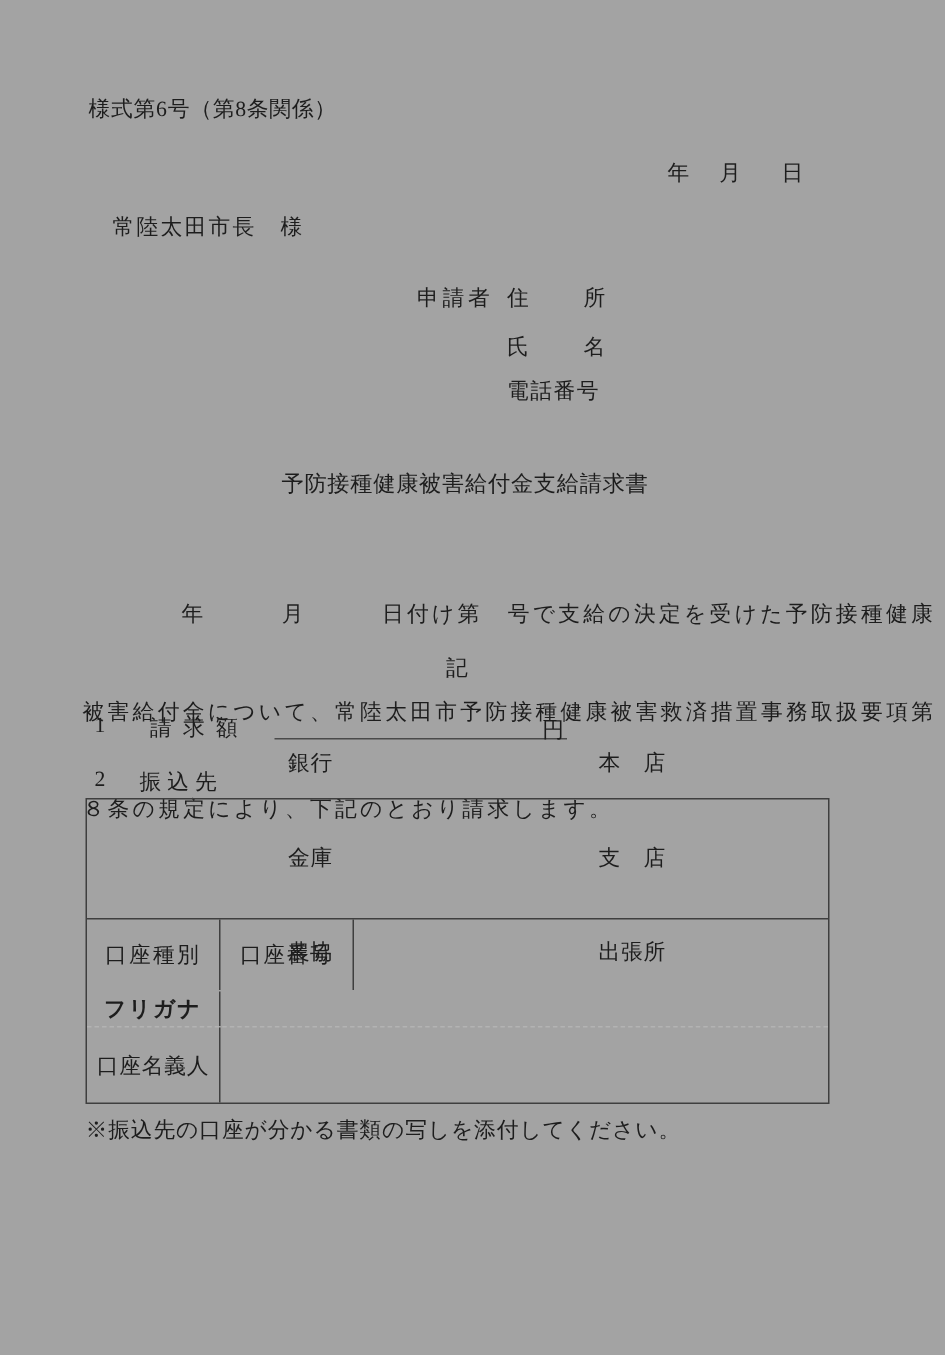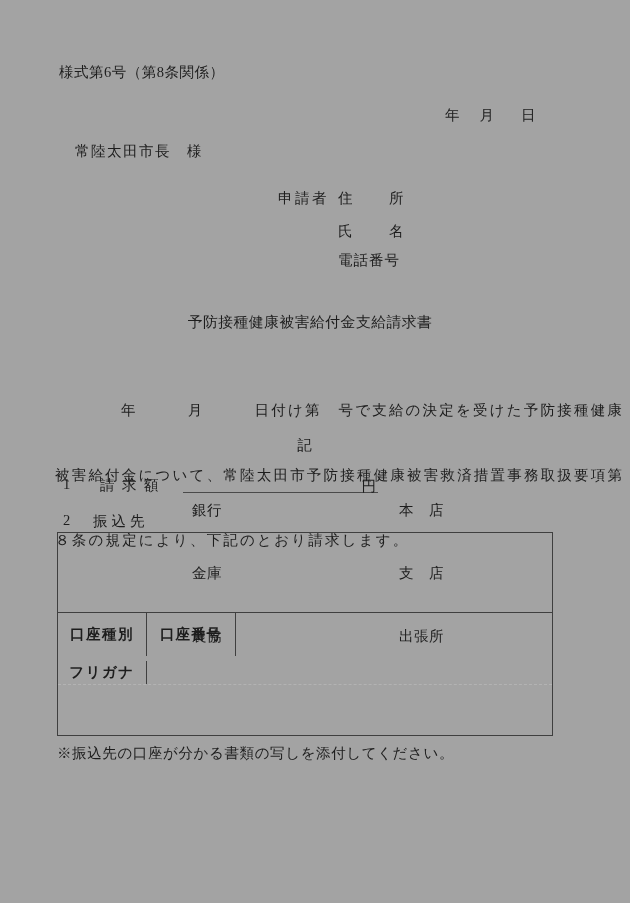--- a/index.html
+++ b/index.html
@@ -43,21 +43,21 @@
                  padding-right:2px; box-sizing:border-box; }
   .item-no2   { left:63px; top:512px; }
   .item-lab2  { left:93px; top:512px; letter-spacing:4px; }
 
   
   .bank-table { position:absolute; left:57px; top:532px; width:496px; height:204px;
                 border:1px solid #3f3f3f; box-sizing:border-box;
                 display:flex; flex-direction:column; }
   .t-row { display:flex; box-sizing:border-box; width:100%; }
   .row-inst   { height:80px; border-bottom:1px solid #3f3f3f; }
-  .row-type   { height:48px; border-bottom:5px solid #a3a3a3;font-weight:bold; }
+  .row-type   { height:48px; border-bottom:1px solid #a3a3a3; }
   .row-kana   { height:24px; border-bottom:1px dashed #b3b3b3;font-weight:bold; }
   .row-holder { flex:1; }
   .cell { box-sizing:border-box; display:flex; align-items:center; justify-content:center; }
   .cell-label { width:89px; border-right:1px solid #3f3f3f; letter-spacing:1.5px; }
   .cell-label.tight { letter-spacing:0.5px; }
   .cell-content { flex:1; position:relative; }
   .inst-group   { position:absolute; left:134px; top:50%; transform:translateY(-50%);
                   line-height:21px; letter-spacing:0.5px; white-space:pre; }
   .branch-group { position:absolute; left:341px; top:50%; transform:translateY(-50%);
                   line-height:21px; letter-spacing:0.5px; white-space:pre; }
@@ -123,20 +123,21 @@
       <div class="cell cell-acctno">口座番号</div>
       <div class="cell-blank"></div>
     </div>
 
     <div class="t-row row-kana">
       <div class="cell cell-label">フリガナ</div>
       <div class="cell-blank"></div>
     </div>
 
     <div class="t-row row-holder">
+      <div class="cell cell-label tight">口座名義人</div>
       <div class="cell-blank"></div>
     </div>
 
   </div>
 
   <div class="abs footnote">※振込先の口座が分かる書類の写しを添付してください。</div>
 
 </div>
 
 </body></html>

